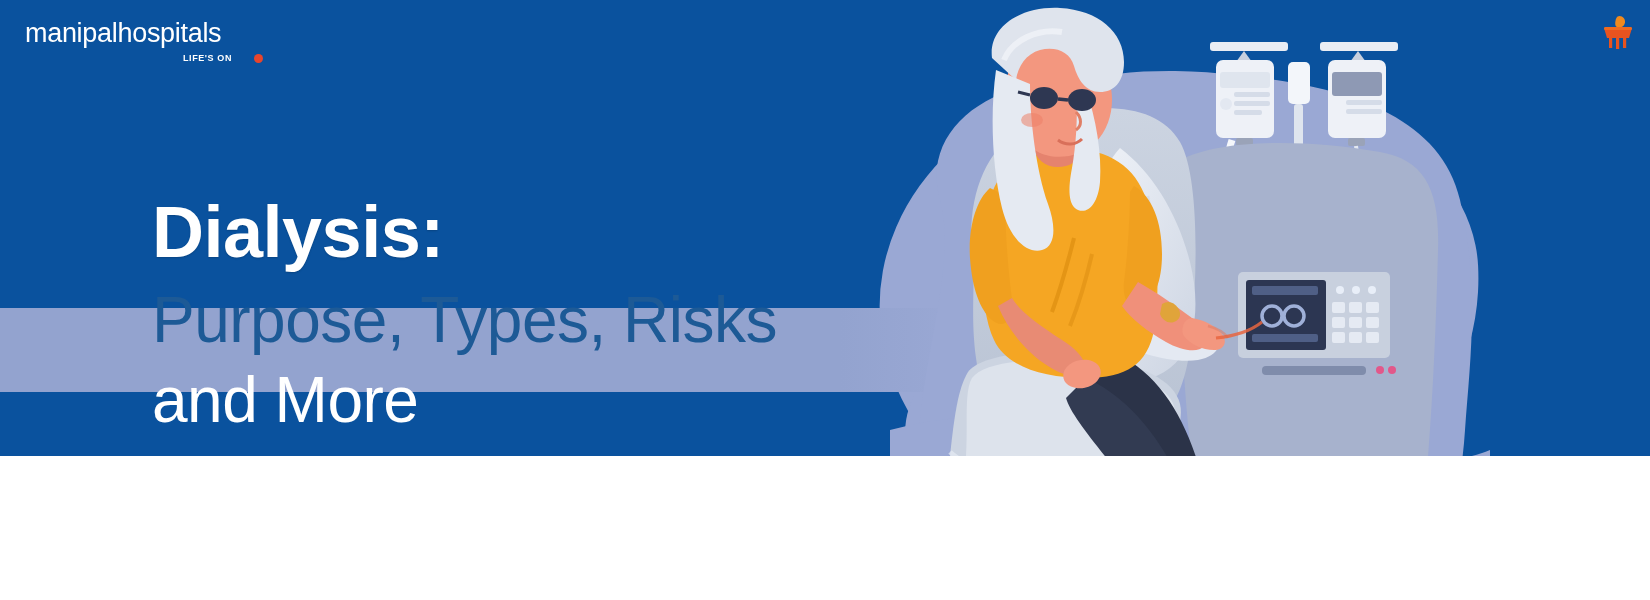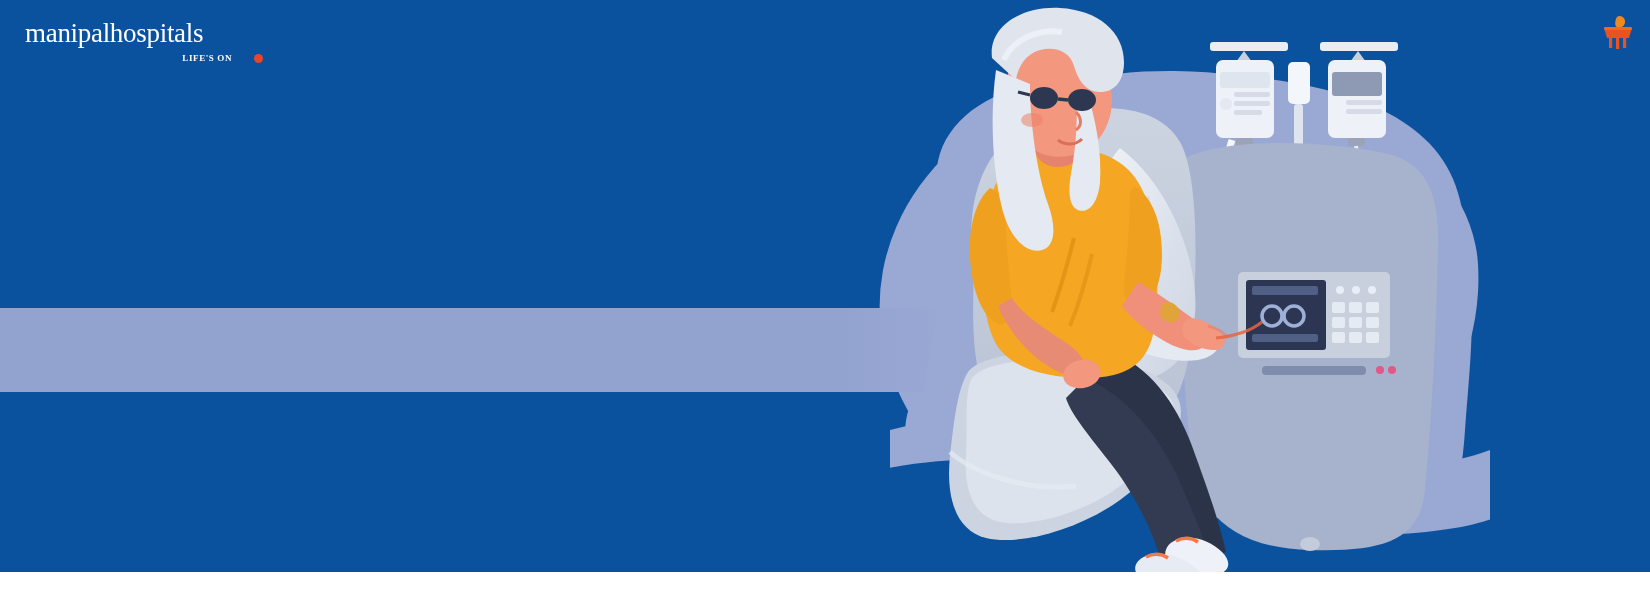--- a/index.html
+++ b/index.html
@@ -4,24 +4,24 @@
 <title>Dialysis Banner</title>
 <style>
   html, body {
     margin: 0;
     padding: 0;
     background: #ffffff;
   }
   #banner {
     position: relative;
     width: 1650px;
-    height: 572px;
+    height: 456px;
     overflow: hidden;
     background: #0a529e;
-    font-family: Liberation Serif, serif;
+    font-family: Liberation Sans, sans-serif;
     -webkit-font-smoothing: antialiased;
   }
 
   
   .blob {
     position: absolute;
     left: 880px;
     top: 70px;
     width: 600px;
     height: 480px;
@@ -157,20 +157,25 @@
   <div class="band-fade"></div>
 
   <div class="logo">
     <div class="logo-word">manipalhospitals</div>
     <div class="logo-tag">
       <span class="logo-tag-text">LIFE'S ON</span>
       <span class="logo-dot"></span>
     </div>
   </div>
 
+  <div class="headline">
+    <div class="line1">Dialysis:</div>
+    <div class="line2">Purpose, Types, Risks</div>
+    <div class="line3">and More</div>
+  </div>
 
   <svg class="corner-icon" viewBox="0 0 38 42">
     <path d="M21.5 2 C25 2 27.5 5 27 8.5 C26.6 11.5 24 13.5 21 13.5 C18.6 13.5 17 12 17.2 9.5 C17.5 5.5 18.5 2 21.5 2 Z" fill="#f08a1e"></path>
     <path d="M6 14 L34 14 L31 24 L9 24 Z" fill="#e8531f"></path>
     <rect x="6" y="13" width="28" height="3" rx="1.2" fill="#ef6a1f"></rect>
     <rect x="11" y="24" width="3.2" height="10" fill="#e8531f"></rect>
     <rect x="18" y="24" width="3.2" height="11" fill="#e8531f"></rect>
     <rect x="25" y="24" width="3.2" height="10" fill="#e8531f"></rect>
   </svg>
 

